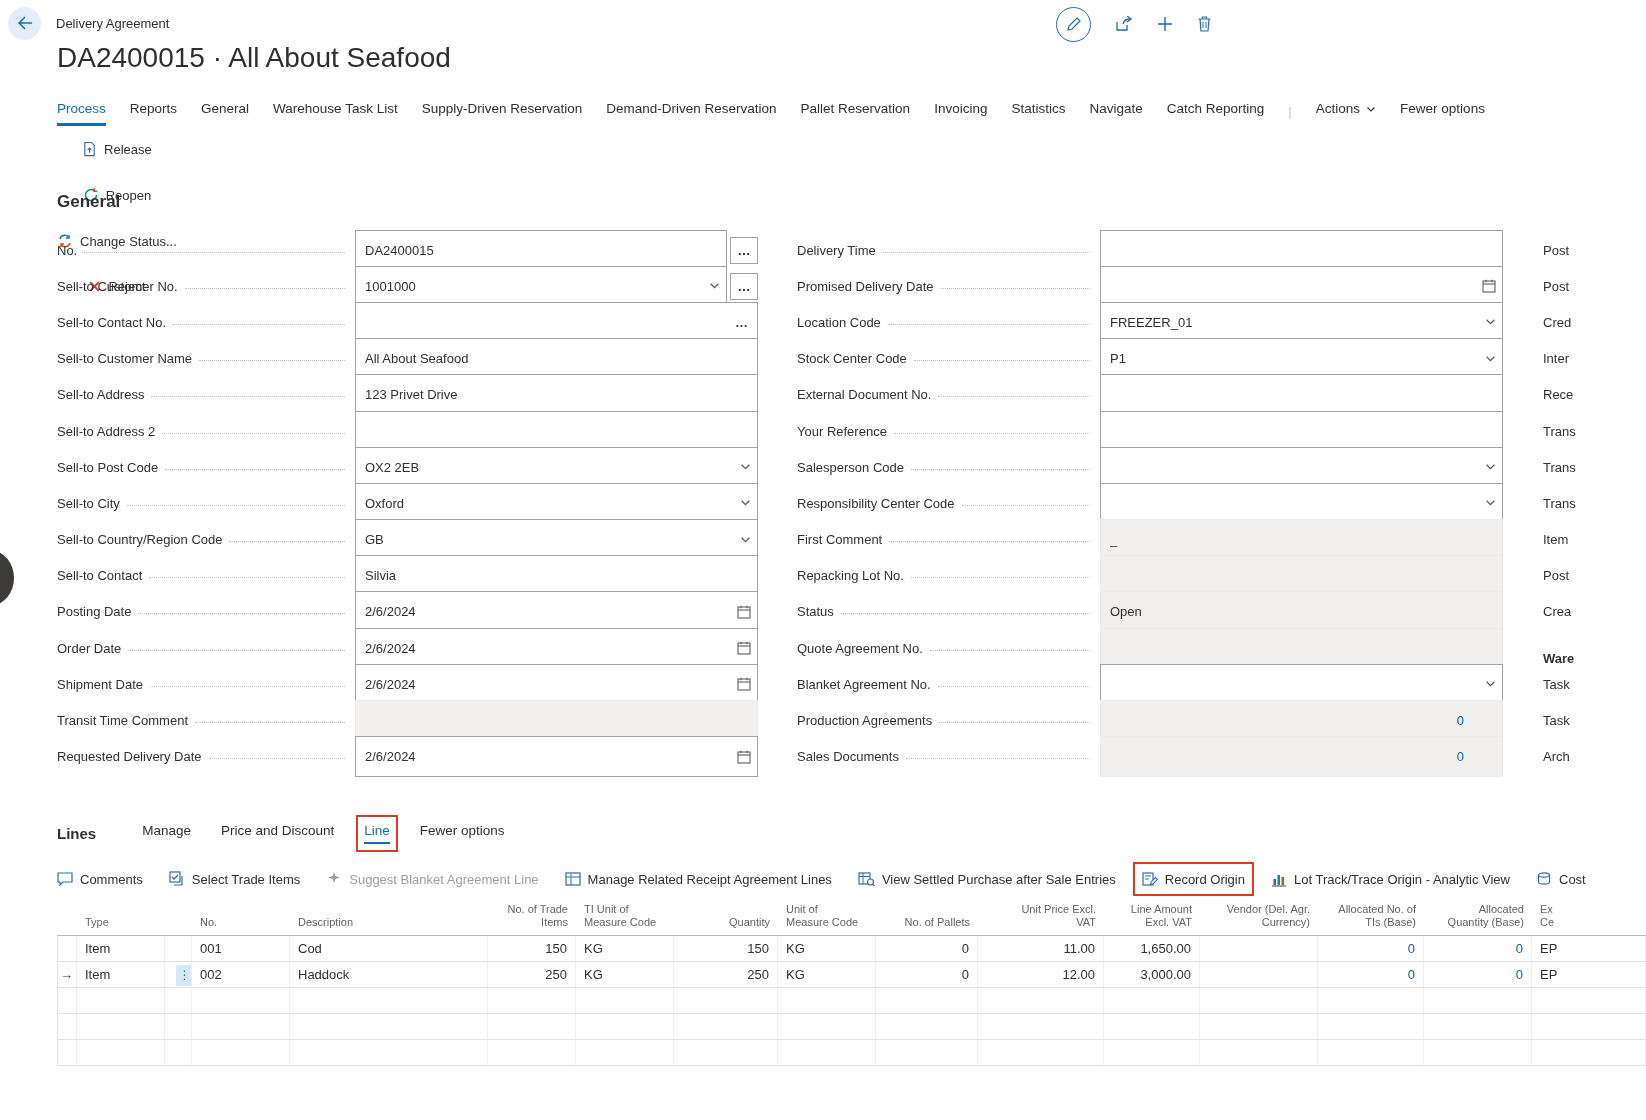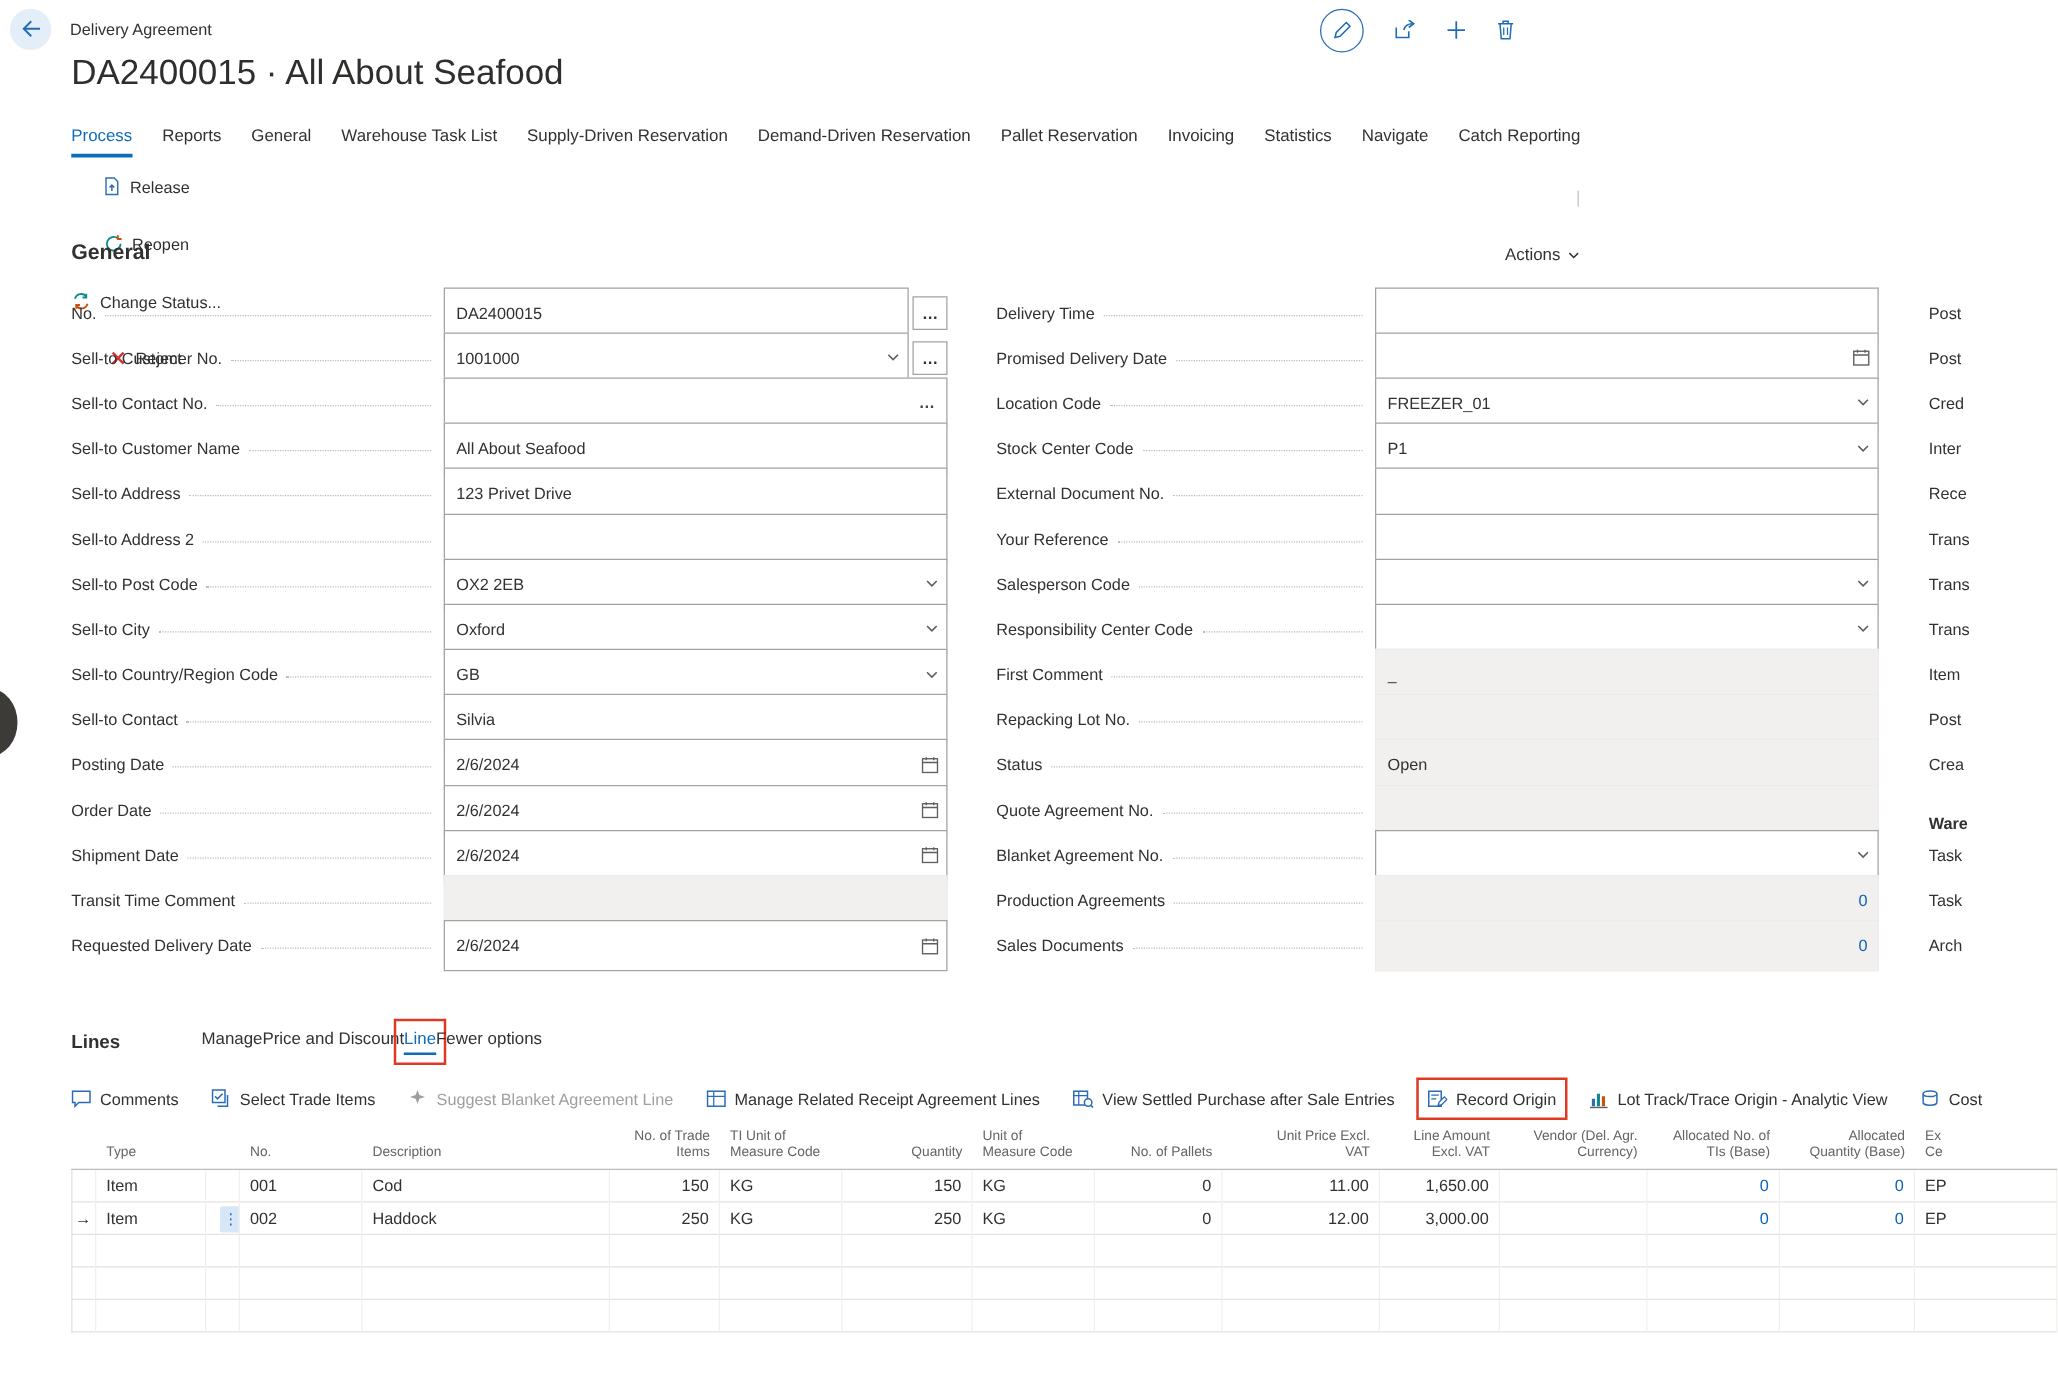--- a/index.html
+++ b/index.html
@@ -14,21 +14,21 @@
   .topbar { position: absolute; top: 0; left: 0; width: 100%; height: 46px; display: flex; align-items: center; }
   .back { margin-left: 8px; width: 33px; height: 33px; border-radius: 50%; background: #e4eef8; display: flex; align-items: center; justify-content: center; cursor: pointer; flex: 0 0 auto; }
   .crumb { margin-left: 15px; font-size: 13px; }
   .top-actions { position: absolute; left: 1056px; top: 6px; height: 36px; display: flex; align-items: center; gap: 24px; }
   .top-icon-btn { cursor: pointer; display: flex; align-items: center; justify-content: center; }
   .top-icon-btn.circled { width: 35px; height: 35px; border: 1px solid #2b6cb8; border-radius: 50%; }
 
   .title { position: absolute; left: 57px; top: 42px; font-size: 28px; font-weight: 400; color: #2f2e2d; margin: 0; white-space: nowrap; }
 
   
-  .menubar { position: absolute; left: 57px; top: 101px; display: flex; align-items: flex-end; gap: 24px; font-size: 13.5px; white-space: nowrap; flex-direction: column; }
+  .menubar { position: absolute; left: 57px; top: 101px; display: flex; align-items: flex-end; gap: 24px; font-size: 13.5px; white-space: nowrap; }
   #menu-tabs { display: flex; gap: 24px; }
   .mtab { padding-bottom: 7px; cursor: pointer; color: #323130; border-bottom: 3px solid transparent; }
   .mtab.active { color: #0f6cbd; border-bottom-color: #0f6cbd; }
   .mtab.actions { display: flex; align-items: center; gap: 6px; }
   .sep { color: #c8c6c4; padding-bottom: 7px; }
 
   
   .process-bar { position: absolute; left: 57px; top: 141px; display: flex; align-items: center; gap: 30px; height: 26px; white-space: nowrap; flex-direction: column; }
   .pa { display: flex; align-items: center; gap: 7px; cursor: pointer; }
 
@@ -39,37 +39,37 @@
   #col-left { left: 57px; width: 702px; }
   #col-right { left: 797px; width: 706px; }
   #col-side { left: 1543px; width: 160px; }
   .frow { height: 36.2px; display: flex; align-items: center; }
   .lblzone { display: flex; align-items: center; min-width: 0; }
   .lz-l { flex: 0 0 298px; }
   .lz-r { flex: 0 0 303px; }
   .lbl { white-space: nowrap; font-size: 13px; }
   .leader { flex: 1; border-bottom: 1px dotted #c0bdbb; margin: 0 10px 0 7px; height: 1px; transform: translateY(2px); min-width: 8px; }
   .fieldwrap { display: flex; align-items: center; flex: 0 0 auto; }
-  .field { position: relative; width: 403px; height: 41px; border: 1px solid #a3a2a0; background: #fff; display: flex; align-items: center; padding: 0 8px 0 9px; font-size: 13px; }
+  .field { position: relative; width: 403px; height: 41px; border: 1px solid #a3a2a0; background: #fff; display: flex; align-items: center; padding: 0 38px 0 9px; font-size: 13px; }
   .field.short { width: 372px; }
   .field.disabled { background: #f1f0ef; border-color: #eceaea; }
   .field .val { overflow: hidden; white-space: nowrap; flex: 1; }
   .val.num { text-align: right; color: #0b63b8; }
   .ficon { position: absolute; right: 6px; top: 50%; transform: translateY(-50%); line-height: 0; cursor: pointer; }
   .ficon.dots { font-size: 13px; line-height: 13px; font-weight: 700; color: #444; right: 9px; }
   .assist-out { width: 28px; height: 27px; border: 1px solid #a3a2a0; margin-left: 3px; display: flex; align-items: center; justify-content: center; font-weight: 700; cursor: pointer; background: #fff; }
   .frag { white-space: nowrap; overflow: hidden; }
   .frag.bold { font-weight: 700; margin-top: 20px; }
 
   .pane-handle { position: absolute; left: -30px; top: 551px; width: 44px; height: 54px; border-radius: 50%; background: #3d3b37; cursor: pointer; }
 
   
   .lines-head { position: absolute; left: 57px; top: 823px; display: flex; align-items: center; gap: 30px; }
   .lines-title { font-size: 15px; font-weight: 700; margin-right: 16px; }
-  #lines-tabs { display: flex; align-items: center; margin-left: 19px; }
+  #lines-tabs { display: flex; gap: 30px; align-items: center; }
   .ltab { font-size: 13.5px; cursor: pointer; padding-bottom: 4px; border-bottom: 2px solid transparent; }
   .ltab.active { color: #0f6cbd; border-bottom-color: #0f6cbd; }
   .hl-red { outline: 2px solid #de3a23; outline-offset: 6px; }
 
   .lines-toolbar { position: absolute; left: 57px; top: 864px; display: flex; align-items: center; gap: 26px; height: 30px; white-space: nowrap; }
   .tbi { display: flex; align-items: center; gap: 7px; cursor: pointer; }
   .tbi.disabled { color: #a19f9d; cursor: default; }
   .tbi.hl-red { outline-offset: 7px; }
 
   

